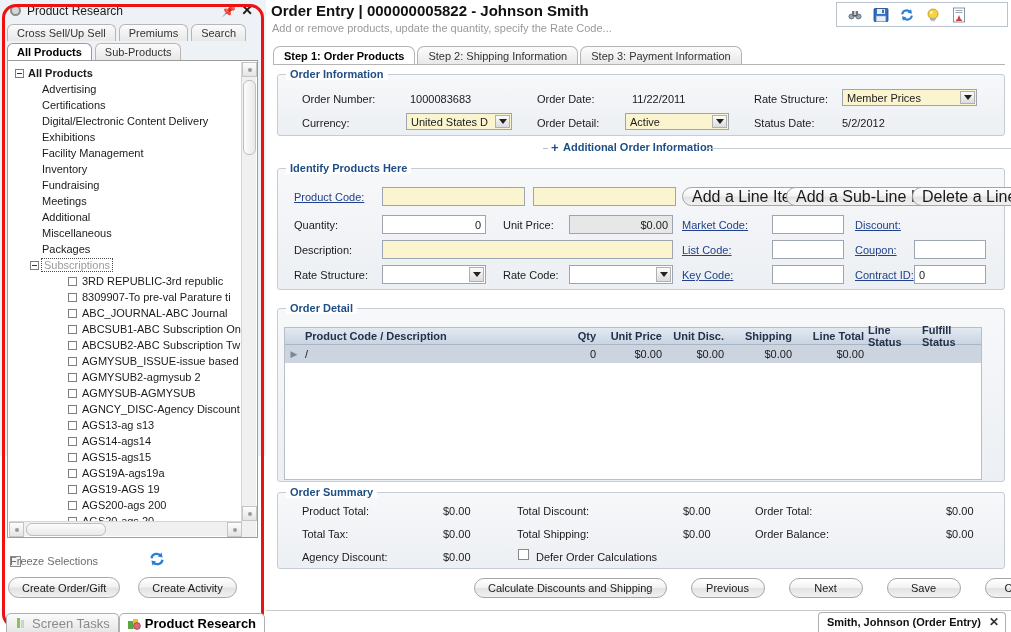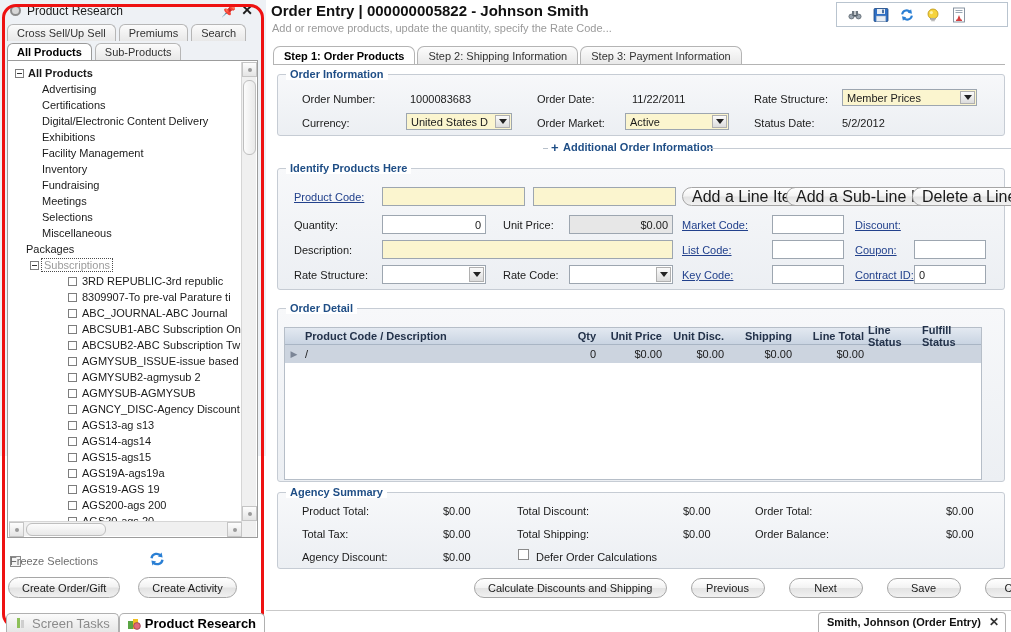--- a/index.html
+++ b/index.html
@@ -337,26 +337,26 @@
         <div class="tnode" style="padding-left:34px;">
           <span class="tlabel">Inventory</span>
           </div>
         <div class="tnode" style="padding-left:34px;">
           <span class="tlabel">Fundraising</span>
           </div>
         <div class="tnode" style="padding-left:34px;">
           <span class="tlabel">Meetings</span>
           </div>
         <div class="tnode" style="padding-left:34px;">
-          <span class="tlabel">Selections</span>
+          <span class="tlabel">Additional</span>
           </div>
         <div class="tnode" style="padding-left:34px;">
           <span class="tlabel">Miscellaneous</span>
           </div>
-        <div class="tnode" style="padding-left:18px;">
+        <div class="tnode" style="padding-left:34px;">
           <span class="tlabel">Packages</span>
           </div>
 
         <div class="tnode" style="padding-left:22px;">
           <span class="texp"></span>
           <span class="tlabel selected">Subscriptions</span>
         </div>
 
         <div class="tnode" style="padding-left:60px;">
           <span class="tcheck"></span>
@@ -553,21 +553,21 @@
       <div class="lbl" style="left:476px; top:18px;">Rate Structure:</div>
       <div class="sel" style="left:564px; top:14px; width:135px; height:17px;">
         <span>Member Prices</span>
         <span class="sel-arrow"></span>
       </div>
       <div class="lbl" style="left:24px; top:42px;">Currency:</div>
       <div class="sel" style="left:128px; top:38px; width:106px; height:17px;">
         <span>United States D</span>
         <span class="sel-arrow"></span>
       </div>
-      <div class="lbl" style="left:259px; top:42px;">Order Market:</div>
+      <div class="lbl" style="left:259px; top:42px;">Order Detail:</div>
       <div class="sel" style="left:347px; top:38px; width:104px; height:17px;">
         <span>Active</span>
         <span class="sel-arrow"></span>
       </div>
       <div class="lbl" style="left:476px; top:42px;">Status Date:</div>
       <div class="val" style="left:564px; top:42px;">5/2/2012</div>
     </div>
 
     <div id="addl-info">
       <i class="dash"></i>
@@ -642,21 +642,21 @@
           <div class="c-ud">$0.00</div>
           <div class="c-ship">$0.00</div>
           <div class="c-lt">$0.00</div>
           <div class="c-ls"></div>
           <div class="c-fs"></div>
         </div>
       </div>
     </div>
 
     <div class="fs" style="left:11px; top:492px; width:728px; height:77px;">
-      <div class="fs-legend">Agency Summary</div>
+      <div class="fs-legend">Order Summary</div>
 
       <div class="lbl" style="left:24px; top:12px;">Product Total:</div>
       <div class="val" style="left:165px; top:12px;">$0.00</div>
       <div class="lbl" style="left:239px; top:12px;">Total Discount:</div>
       <div class="val" style="left:405px; top:12px;">$0.00</div>
       <div class="lbl" style="left:477px; top:12px;">Order Total:</div>
       <div class="val" style="left:668px; top:12px;">$0.00</div>
 
       <div class="lbl" style="left:24px; top:35px;">Total Tax:</div>
       <div class="val" style="left:165px; top:35px;">$0.00</div>

